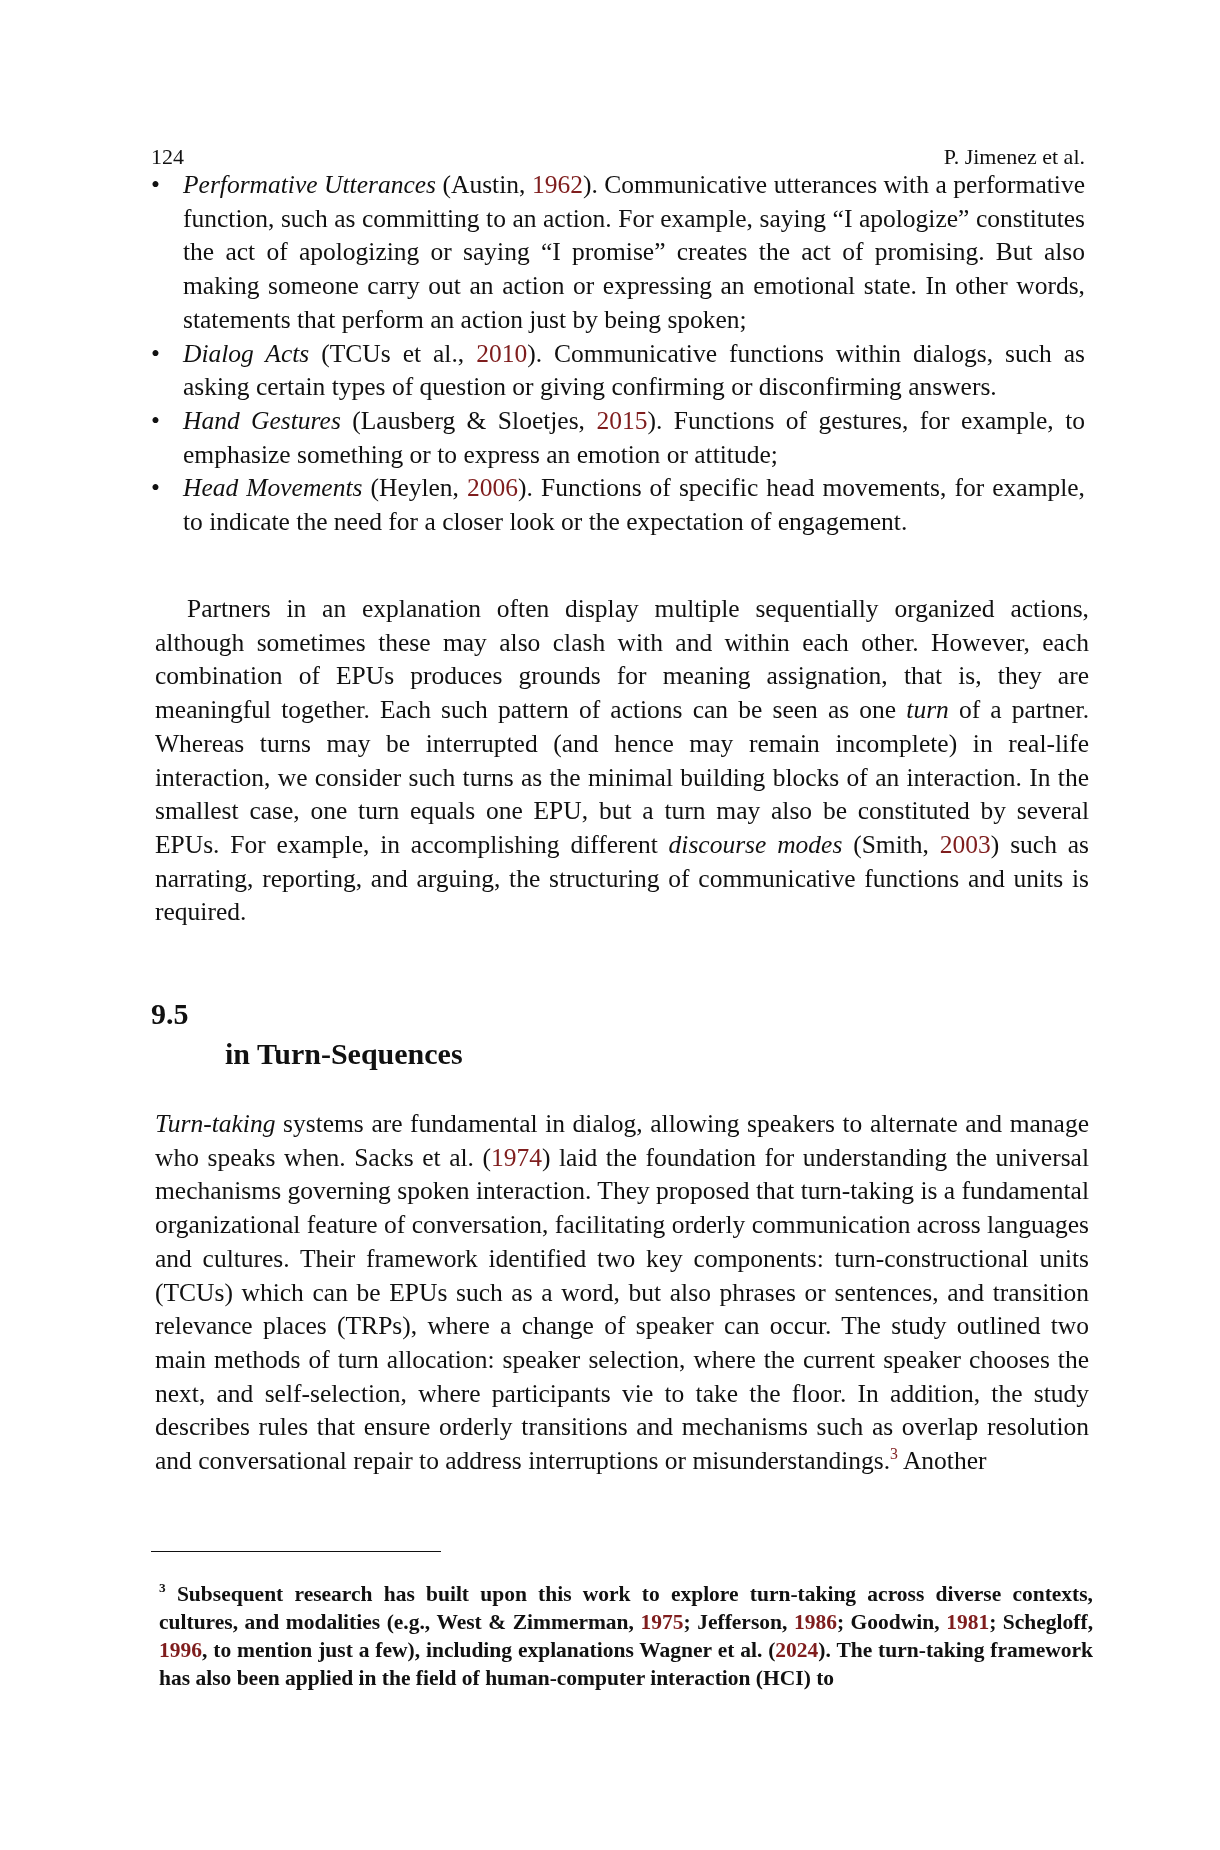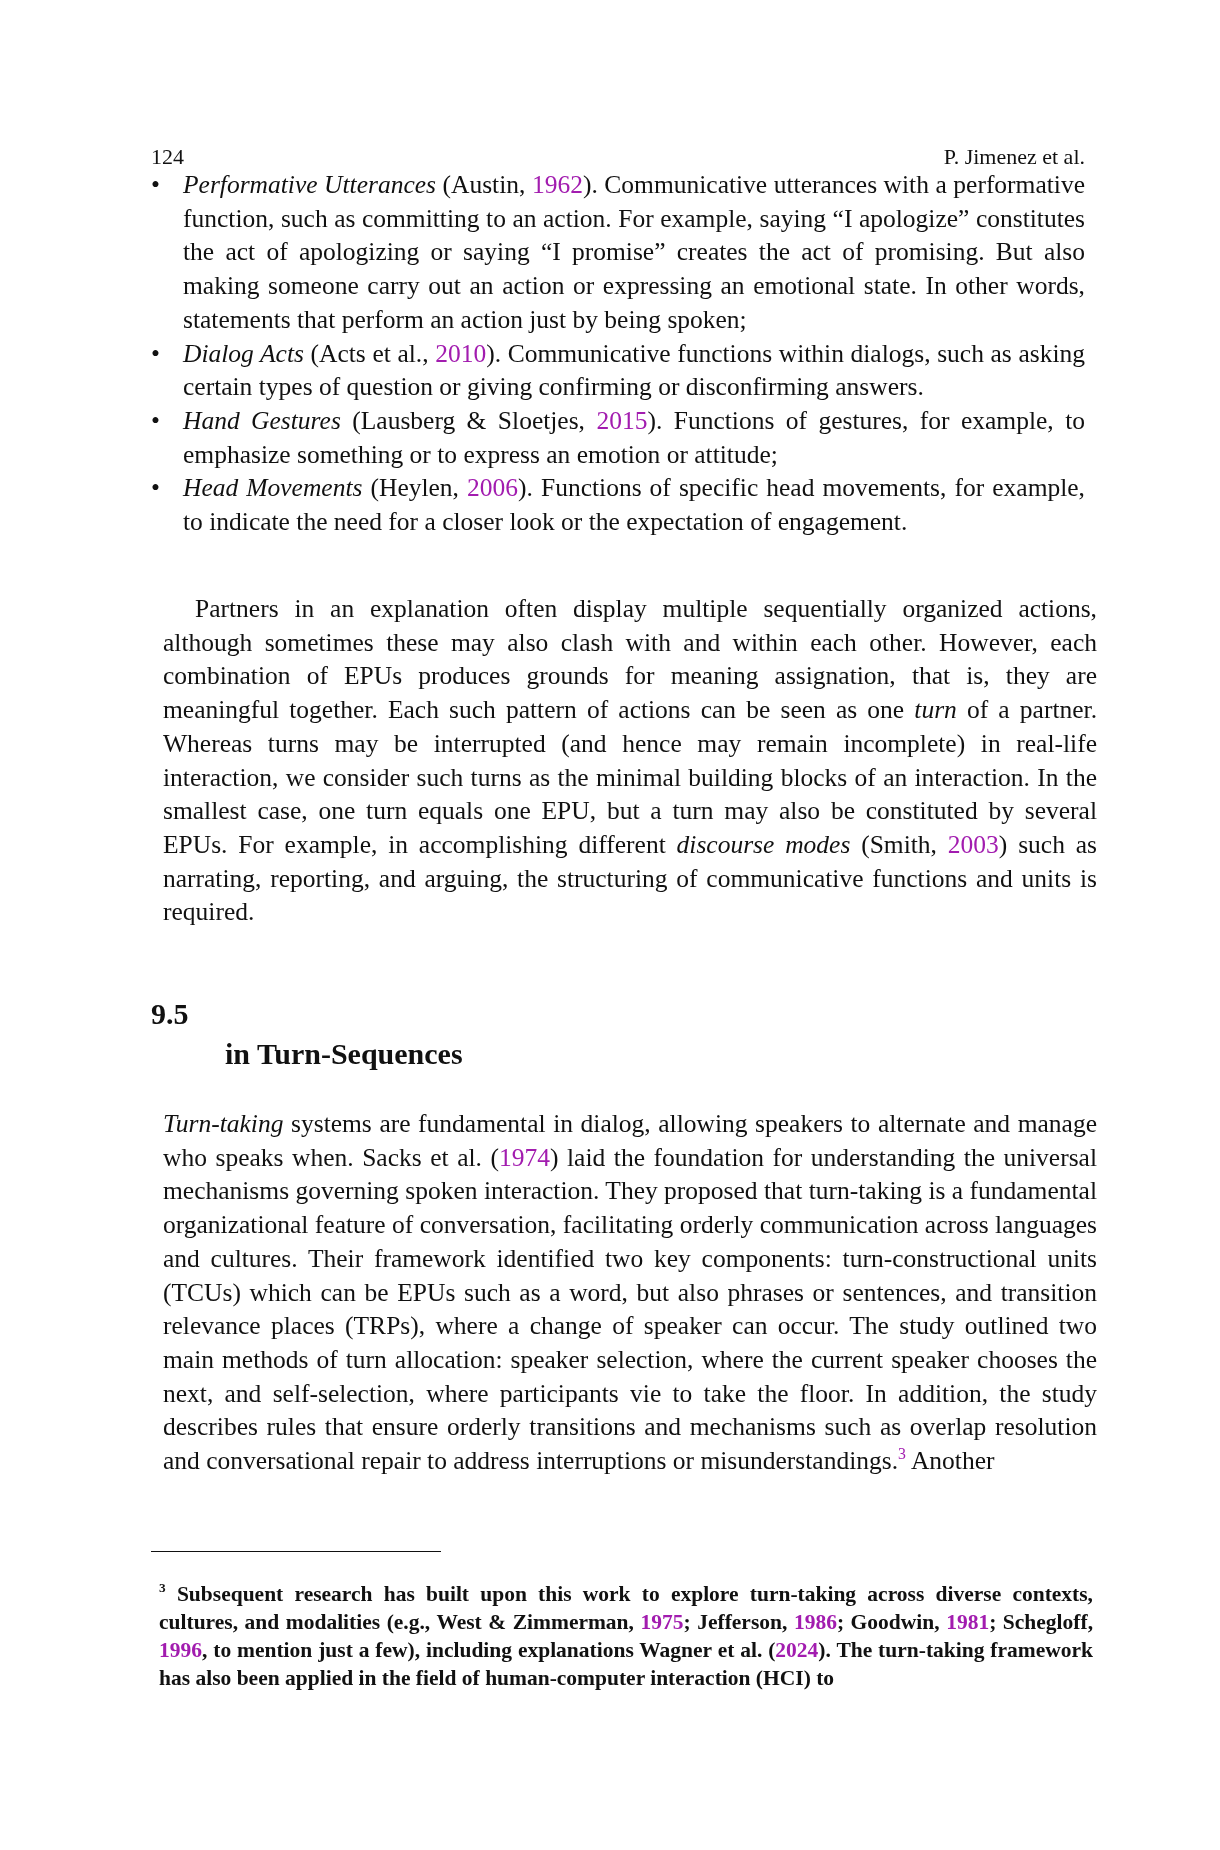--- a/index.html
+++ b/index.html
@@ -12,23 +12,23 @@
       line-height: 33.7px;
     }
     .running-head {
       position: absolute; top: 98px; left: 0; width: 934px;
       display: flex; justify-content: space-between;
       font-size: 22px; line-height: 26px; margin-top: 46px;
     }
     .bullets { position: absolute; top: 168px; left: 0; width: 934px; margin: 0; padding: 0; list-style: none; }
     .bullets li { position: relative; padding-left: 32px; text-align: justify; text-align-last: left; }
     .bullets li .bullet { position: absolute; left: 0; top: 0; }
-    .para { position: absolute; left: 12px; width: 934px; margin: 0; text-align: justify; }
+    .para { position: absolute; left: 4px; width: 934px; margin: 0; text-align: justify; }
     .para.indent { text-indent: 32px; }
-    .link { color: #a21caf; }
+    .link { color: #7f1d1d; }
     i { font-style: italic; }
     .section-head {
       position: absolute; top: 994px; left: 0; width: 934px;
       font-weight: bold; font-size: 30px; line-height: 40px;
       display: flex;
     }
     .section-head .num { width: 74px; flex: none; }
     .footnote-rule { position: absolute; top: 1551px; left: 0; width: 290px; height: 1px; background: #111; }
     .footnote {
       position: absolute; top: 1572px; left: 0; width: 934px;
@@ -44,21 +44,21 @@
   <div class="running-head">
     <span>124</span>
     <span>P. Jimenez et al.</span>
   </div>
 
   <ul class="bullets">
     <li>
       <span class="bullet">•</span><i>Performative Utterances</i><span> (Austin, </span><a class="link">1962</a><span>). Communicative utterances with a performative function, such as committing to an action. For example, saying “I apologize” constitutes the act of apologizing or saying “I promise” creates the act of promising. But also making someone carry out an action or expressing an emotional state. In other words, statements that perform an action just by being spoken;</span>
     </li>
     <li>
-      <span class="bullet">•</span><i>Dialog Acts</i><span> (Acts et al., </span><a class="link">2010</a><span>). Communicative functions within dialogs, such as asking certain types of question or giving confirming or disconfirming answers.</span>
+      <span class="bullet">•</span><i>Dialog Acts</i><span> (TCUs et al., </span><a class="link">2010</a><span>). Communicative functions within dialogs, such as asking certain types of question or giving confirming or disconfirming answers.</span>
     </li>
     <li>
       <span class="bullet">•</span><i>Hand Gestures</i><span> (Lausberg &amp; Sloetjes, </span><a class="link">2015</a><span>). Functions of gestures, for example, to emphasize something or to express an emotion or attitude;</span>
     </li>
     <li>
       <span class="bullet">•</span><i>Head Movements</i><span> (Heylen, </span><a class="link">2006</a><span>). Functions of specific head movements, for example, to indicate the need for a closer look or the expectation of engagement.</span>
     </li>
   </ul>
 
   <p class="para indent" style="top:592px;">

